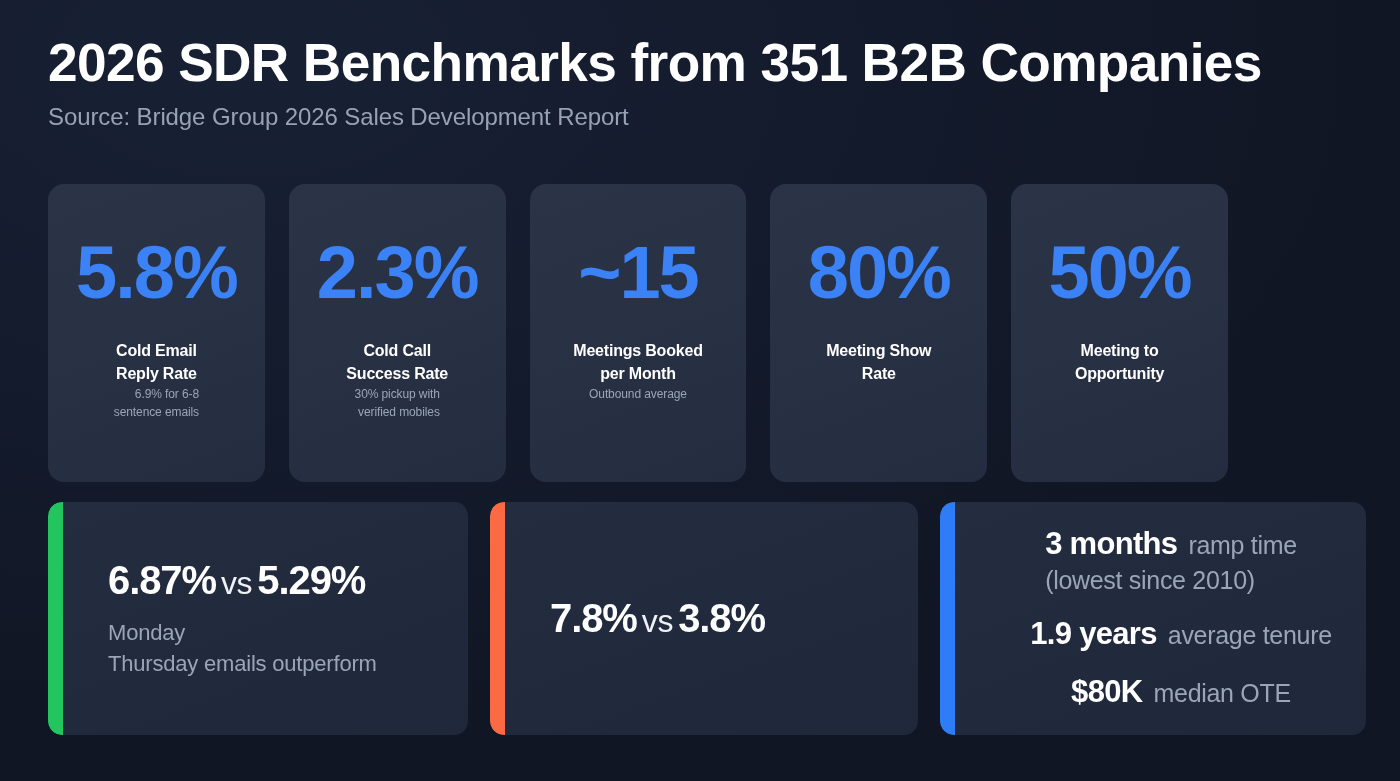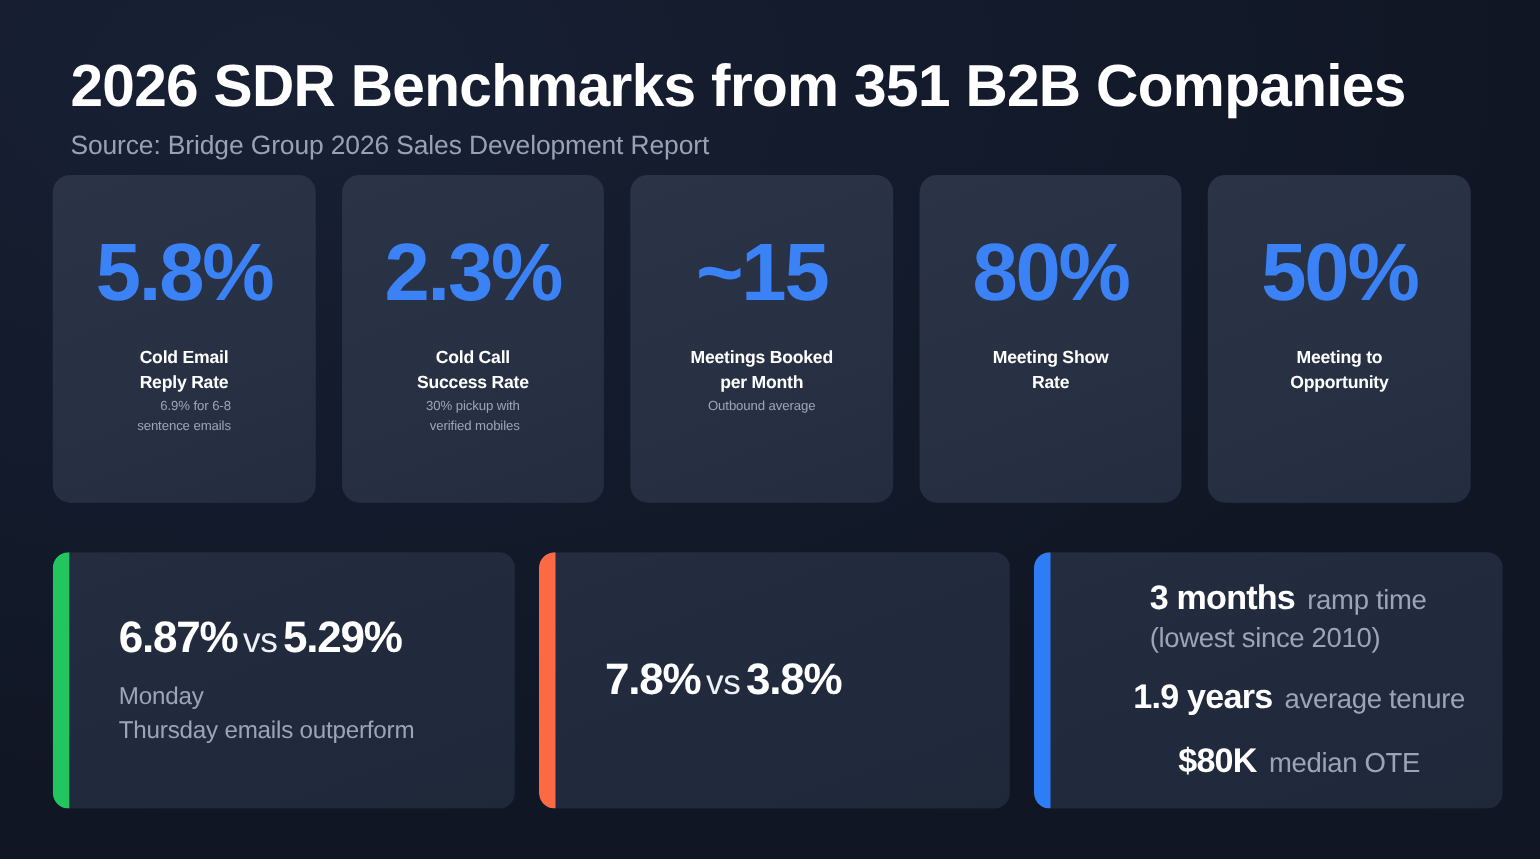--- a/index.html
+++ b/index.html
@@ -9,21 +9,21 @@
     background:#111829;
     font-family:"Liberation Sans", sans-serif;
     overflow:hidden;
   }
 
   #page {
     position:relative;
     width:1400px; height:781px;
     background:
       radial-gradient(1200px 700px at 18% 8%, #182034 0%, #131a2b 55%, #101623 100%);
-    padding:16px;
+    padding:0;
   }
 
   
   .header { padding:34px 48px 0 48px; }
 
   .title {
     font-size:54px;
     font-weight:bold;
     color:#ffffff;
     letter-spacing:-0.6px;
@@ -38,22 +38,22 @@
     font-size:24px;
     font-weight:normal;
     color:#98a2b5;
     letter-spacing:-0.1px;
     white-space:nowrap;
   }
 
   
   .stat-row {
     position:absolute;
-    left:48px; top:159px;
-    width:1289px; height:298px;
+    left:48px; top:184px;
+    width:1180px; height:298px;
     display:flex;
     gap:24px;
   }
 
   .stat-card {
     flex:1 1 0;
     background:linear-gradient(160deg,#2b3447 0%,#283144 55%,#242d40 100%);
     border-radius:16px;
     padding:18px 12px 16px 12px;
     display:flex;

